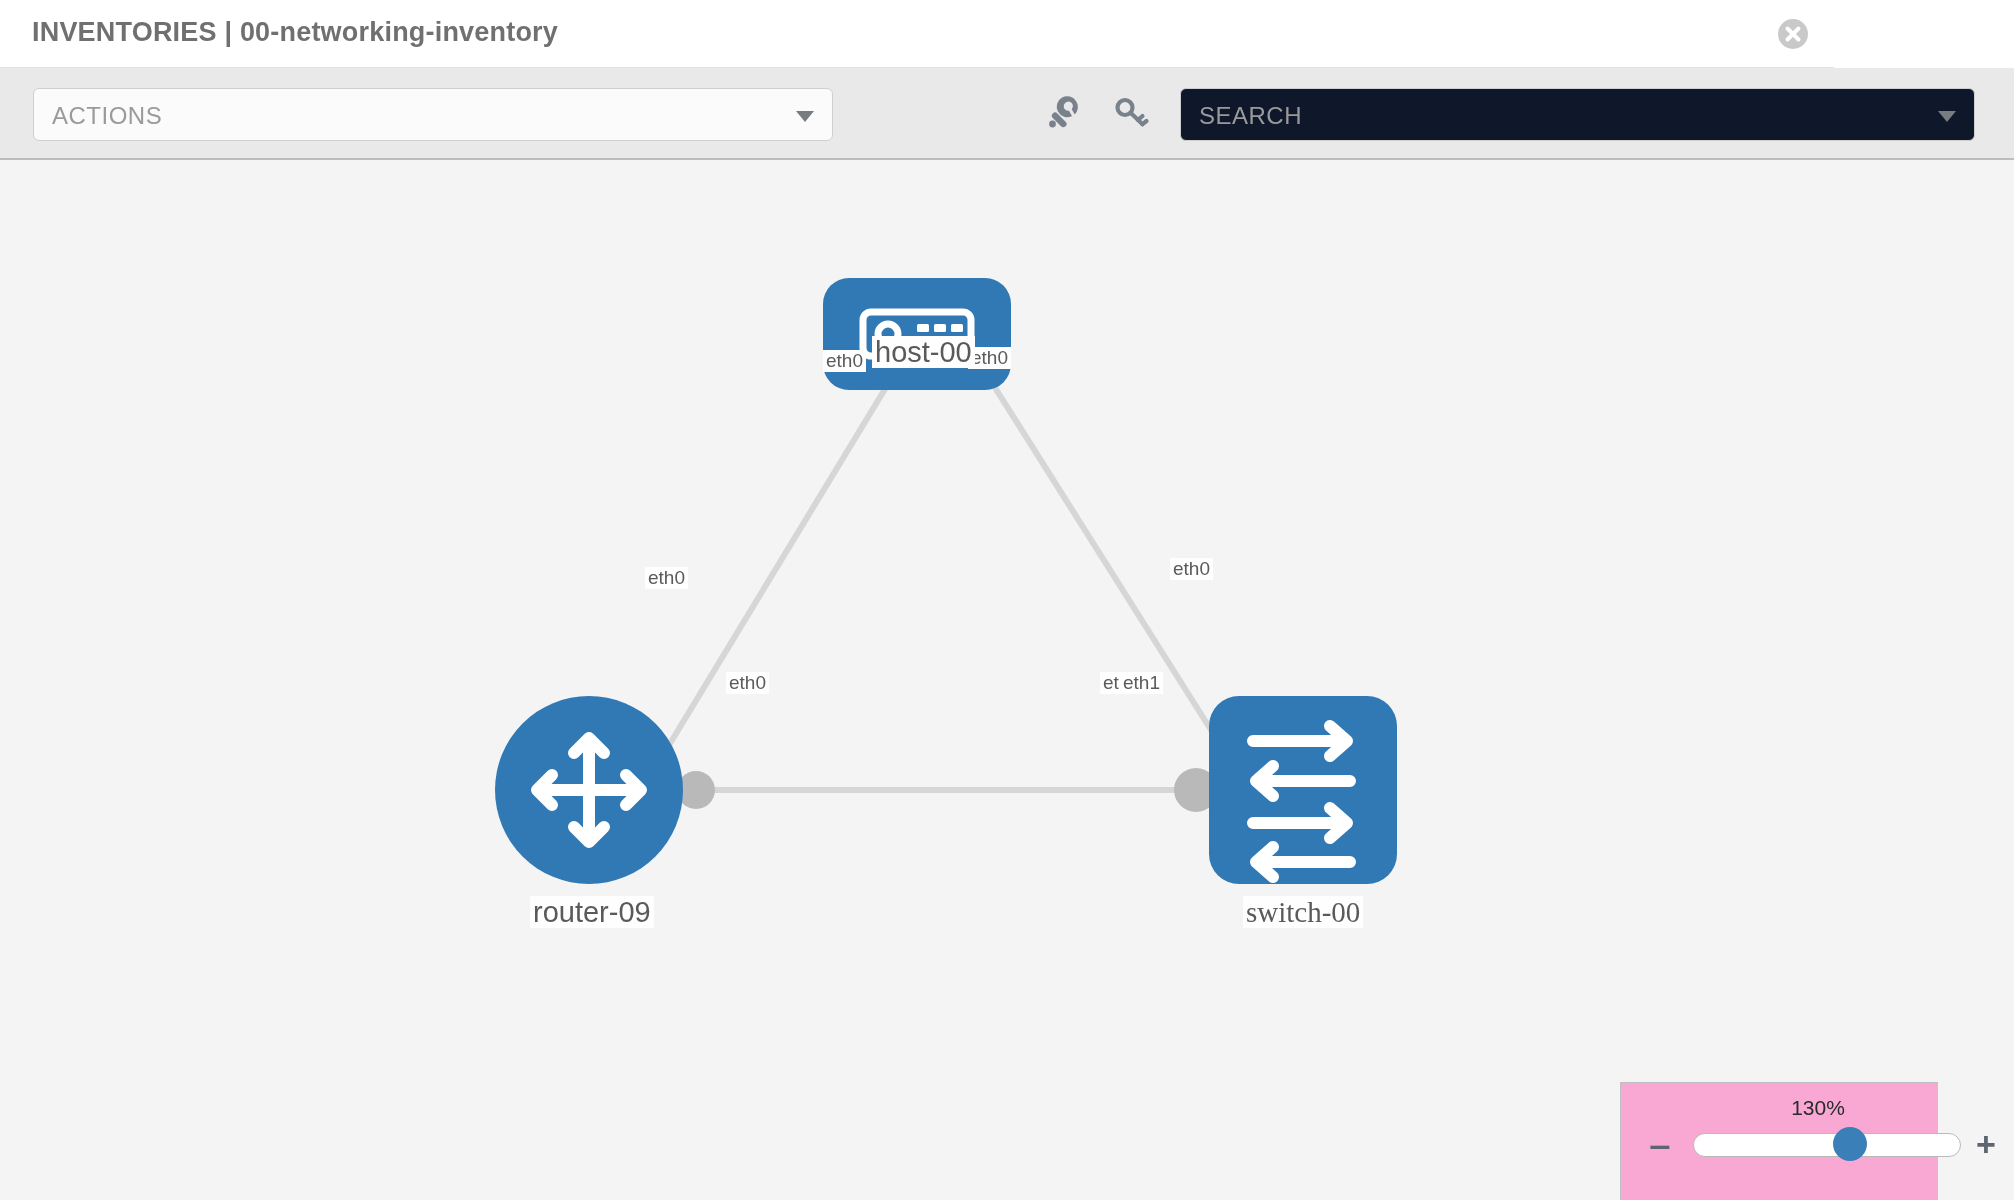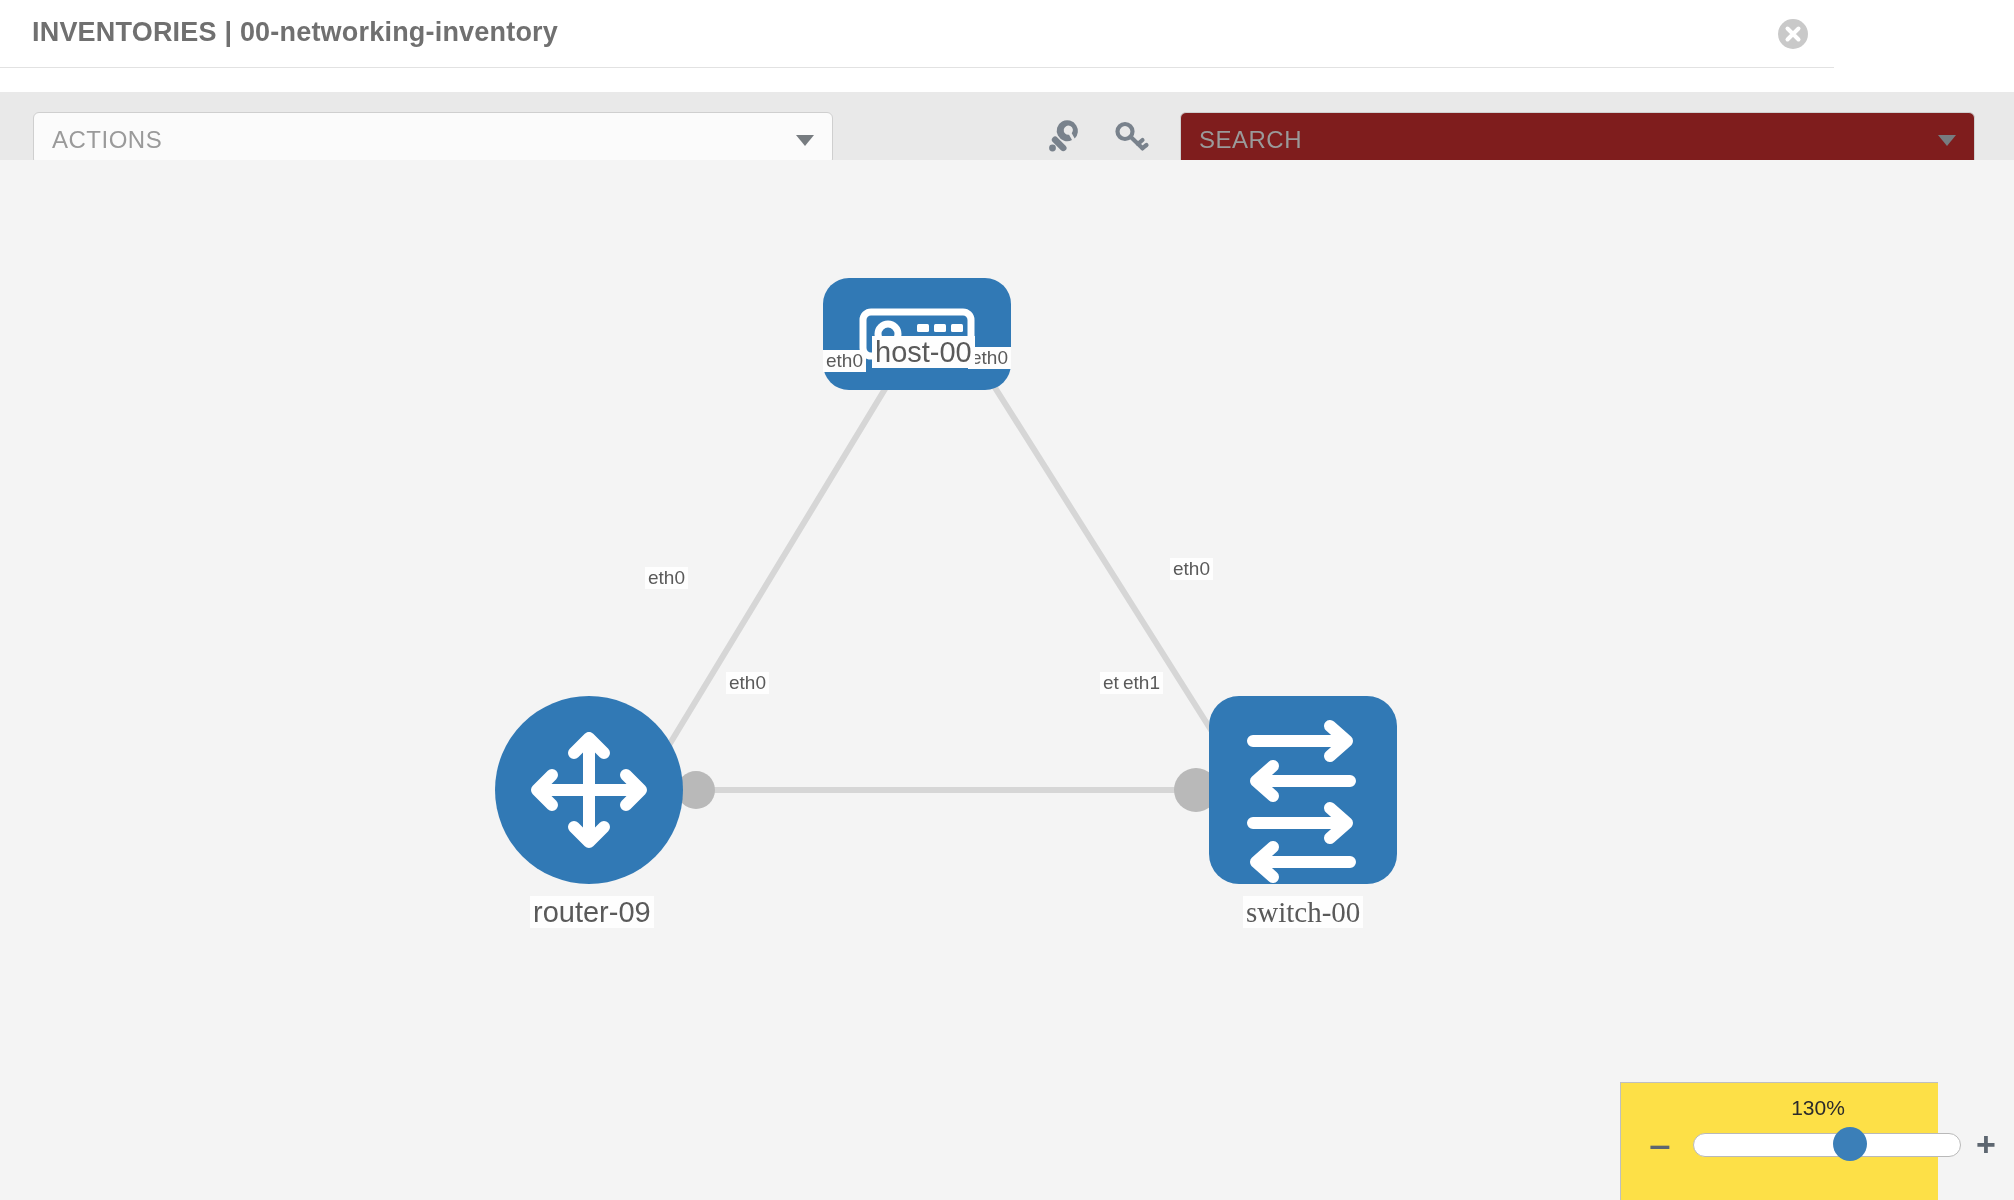--- a/index.html
+++ b/index.html
@@ -30,21 +30,20 @@
     cursor: pointer;
   }
   .close-btn svg { display: block; }
 
   
   .toolbar {
     position: absolute; left: 0; top: 68px;
     width: 2014px; height: 92px;
     background: #e9e9e9;
     border-bottom: 2px solid #bcbcbc;
-    margin-top: 24px;
   }
   .actions-select {
     position: absolute; left: 33px; top: 20px;
     width: 800px; height: 53px;
     background: #fbfbfb;
     border: 1px solid #cfcfcf;
     border-radius: 6px;
   }
   .actions-select .lbl {
     position: absolute; left: 18px; top: 13px;
@@ -58,22 +57,22 @@
     border-top: 11px solid #777c80;
   }
   .tool-icon {
     position: absolute; top: 22px;
     width: 46px; height: 46px; cursor: pointer;
   }
   .tool-icon.wrench { left: 1040px; }
   .tool-icon.key    { left: 1108px; }
   .search-box {
     position: absolute; left: 1180px; top: 20px;
-    width: 795px; height: 64px;
-    background: #7f1d1d;
+    width: 795px; height: 53px;
+    background: #0f172a;
     border: 1px solid #cfcfcf;
     border-radius: 6px;
   }
   .search-box .lbl {
     position: absolute; left: 18px; top: 13px;
     font-size: 24px; color: #9a9a9a; letter-spacing: 0.5px;
   }
 
   
   .canvas {
@@ -92,21 +91,21 @@
     white-space: nowrap;
     line-height: 1.05;
   }
   .nlabel.node-name { font-size: 29px; padding: 1px 3px; }
   .nlabel.iface     { font-size: 19px; padding: 1px 3px; }
 
   
   .zoom-panel {
     position: absolute; left: 1620px; top: 1082px;
     width: 318px; height: 118px;
-    background: #fde047;
+    background: #f9a8d4;
     border: 1px solid #bfbfbf;
     border-right: none; border-bottom: none;
   }
   .zoom-pct {
     position: absolute; left: 0; top: 13px;
     width: 394px; text-align: center;
     font-size: 21px; color: #2b2b2b;
   }
   .zoom-minus, .zoom-plus {
     position: absolute; top: 44px;

